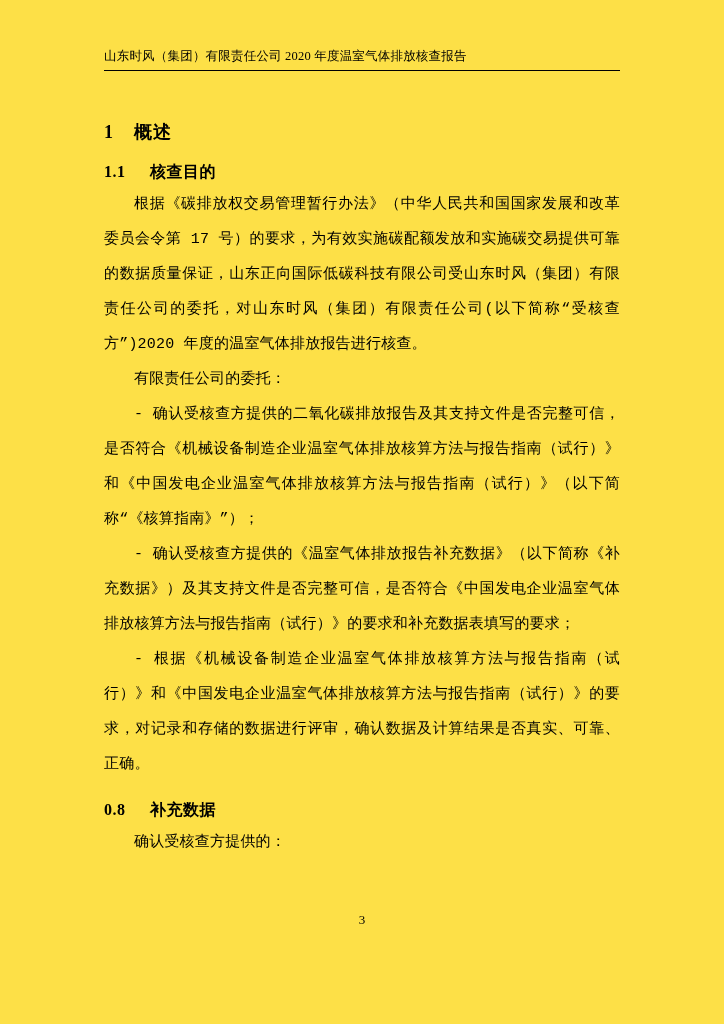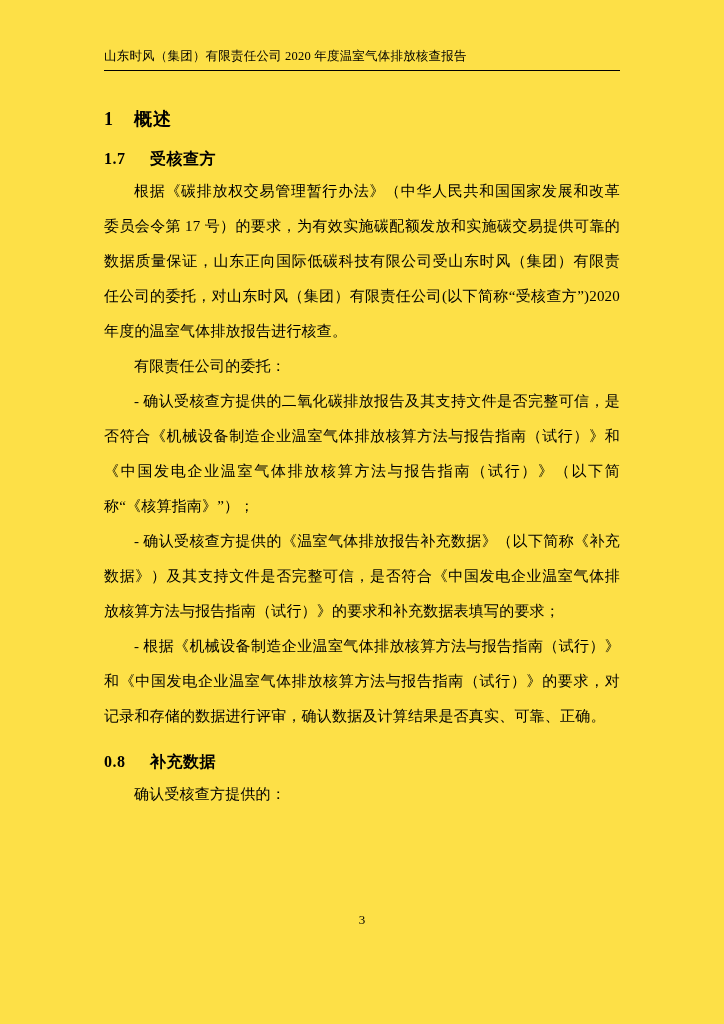--- a/index.html
+++ b/index.html
@@ -41,21 +41,21 @@
     position: absolute;
     left: 0;
     top: 70px;
     width: 516px;
     height: 1px;
     background: #000;
   }
   .body-area {
     position: absolute;
     left: 0;
-    top: 91px;
+    top: 104px;
     width: 516px;
   }
   h1.sec {
     font-size: 18px;
     font-weight: bold;
     margin: 16px 0 6px 0;
     letter-spacing: 1px;
   }
   h1.sec .num {
     display: inline-block;
@@ -72,20 +72,21 @@
     min-width: 46px;
   }
   p.para {
     font-size: 15px;
     line-height: 35px;
     margin: 0;
     text-align: justify;
     text-justify: inter-ideograph;
     text-indent: 2em;
     letter-spacing: 0.2px;
+    font-family: Liberation Mono, monospace;
   }
   p.para.dash {
     text-indent: 2em;
   }
   .pagenum {
     position: absolute;
     left: 0;
     top: 912px;
     width: 516px;
     text-align: center;
@@ -102,21 +103,21 @@
     <div class="header">山东时风（集团）有限责任公司 2020 年度温室气体排放核查报告</div>
     <div class="header-rule"></div>
 
     <div class="body-area">
 
       <h1 class="sec">
         <span class="num">1</span><span>概述</span>
       </h1>
 
       <h2 class="sub">
-        <span class="num">1.7</span><span>受核查方</span>
+        <span class="num">1.1</span><span>核查目的</span>
       </h2>
 
       <p class="para">根据《碳排放权交易管理暂行办法》（中华人民共和国国家发展和改革委员会令第 17 号）的要求，为有效实施碳配额发放和实施碳交易提供可靠的数据质量保证，山东正向国际低碳科技有限公司受山东时风（集团）有限责任公司的委托，对山东时风（集团）有限责任公司(以下简称“受核查方”)2020 年度的温室气体排放报告进行核查。</p>
 
       <p class="para">有限责任公司的委托：</p>
 
       <p class="para dash">- 确认受核查方提供的二氧化碳排放报告及其支持文件是否完整可信，是否符合《机械设备制造企业温室气体排放核算方法与报告指南（试行）》和《中国发电企业温室气体排放核算方法与报告指南（试行）》（以下简称“《核算指南》”）；</p>
 
       <p class="para dash">- 确认受核查方提供的《温室气体排放报告补充数据》（以下简称《补充数据》）及其支持文件是否完整可信，是否符合《中国发电企业温室气体排放核算方法与报告指南（试行）》的要求和补充数据表填写的要求；</p>
 

